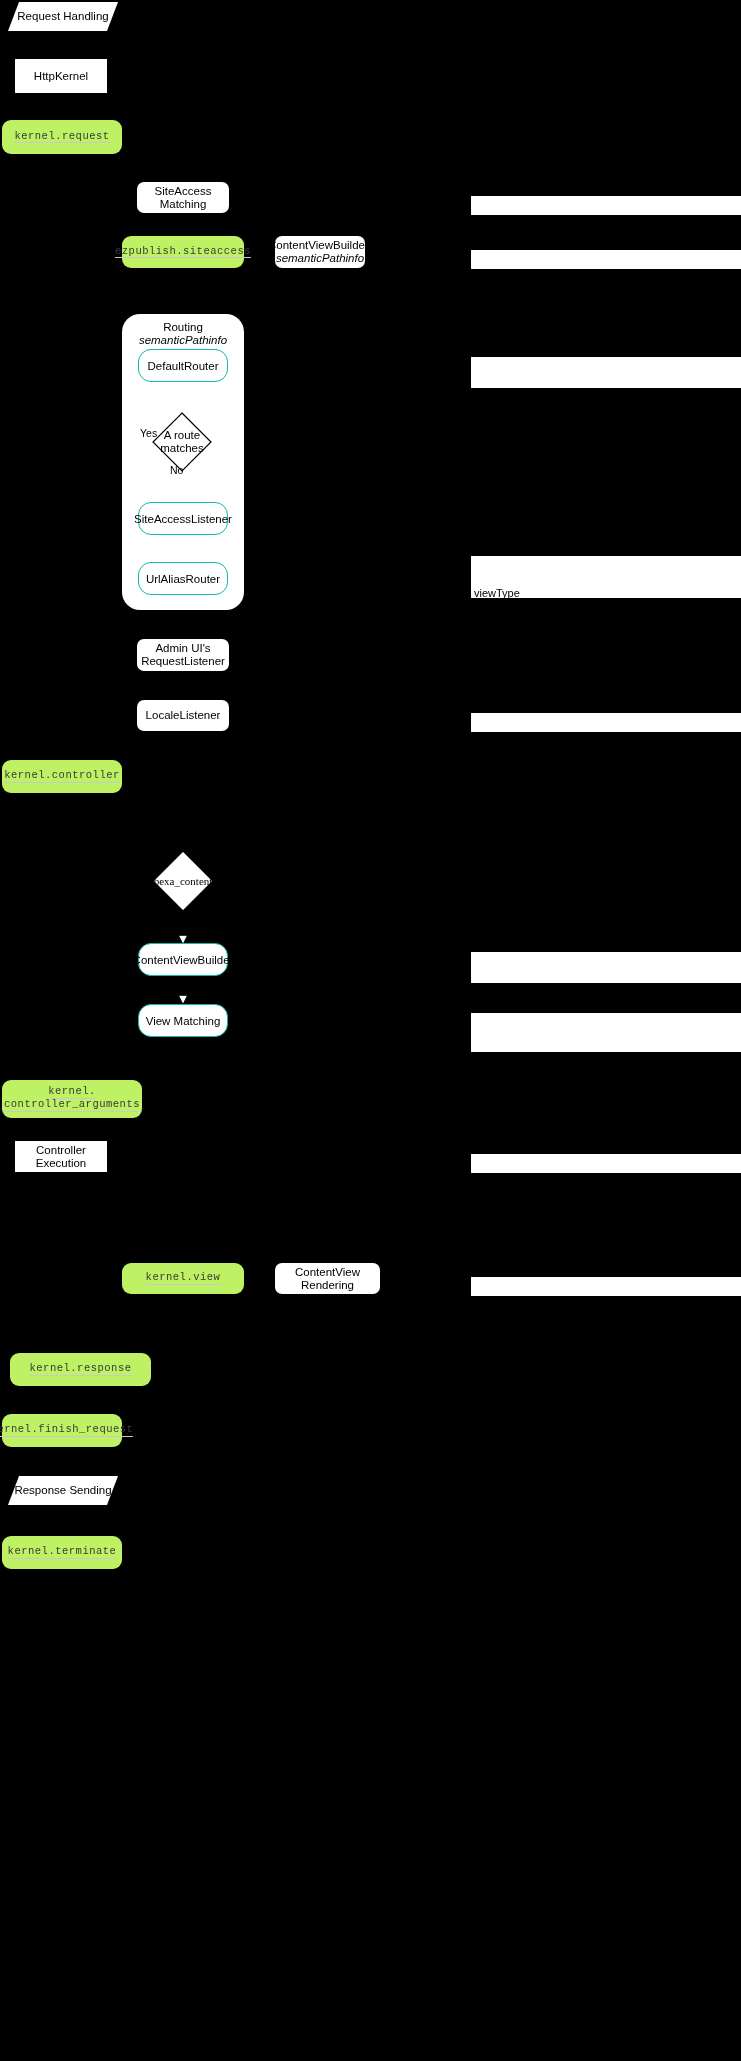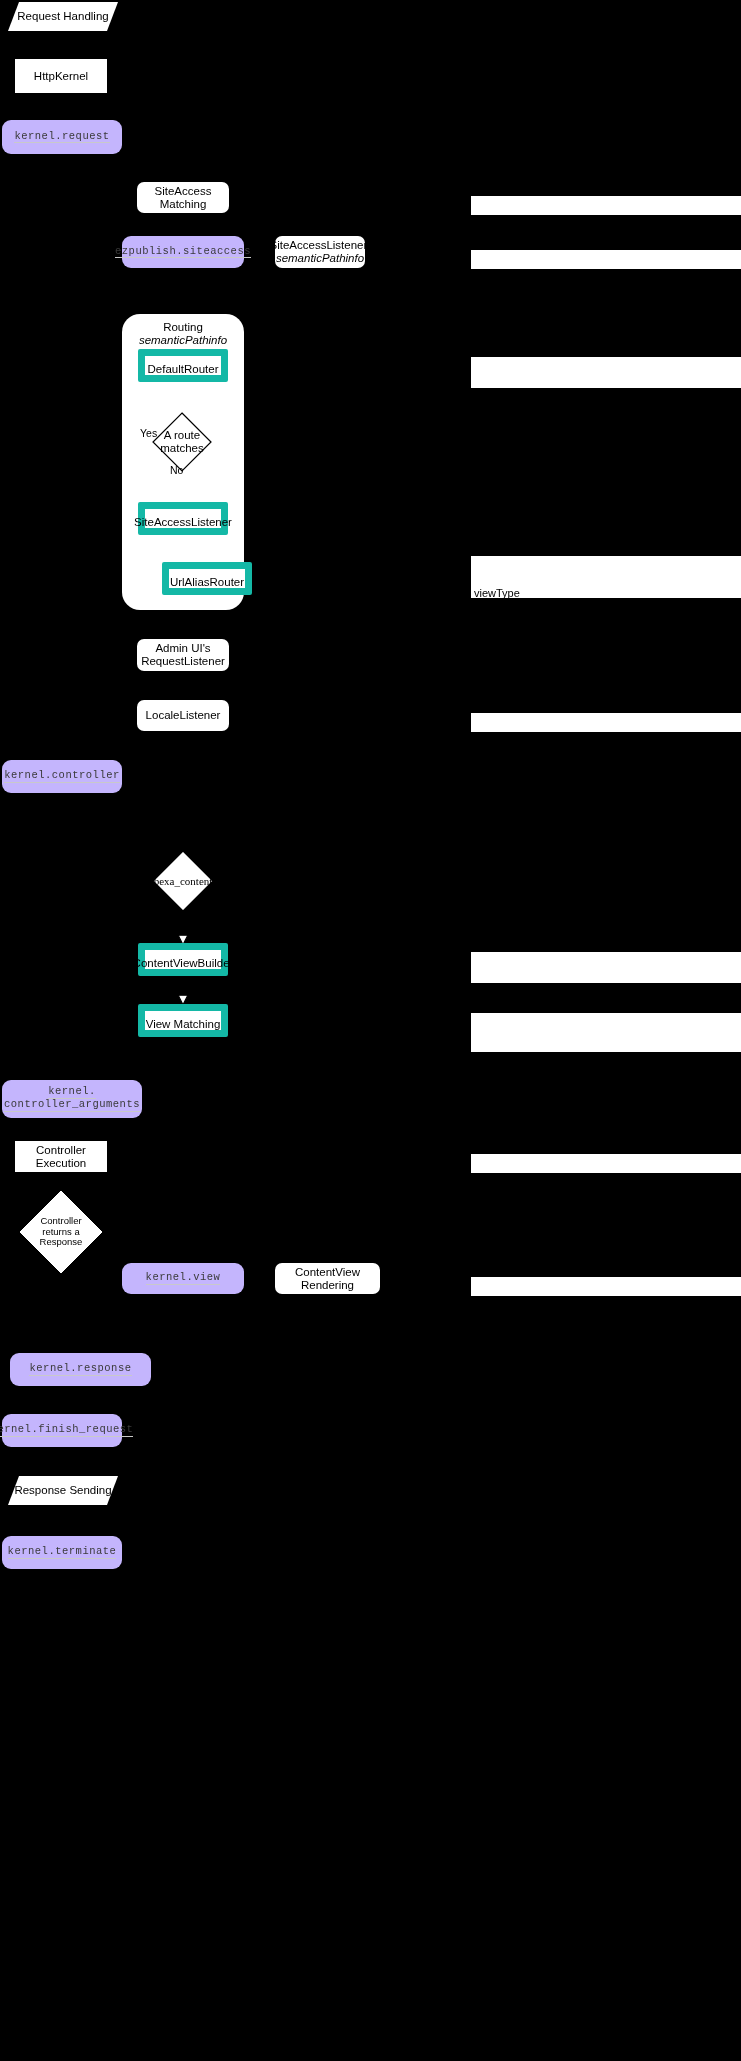--- a/index.html
+++ b/index.html
@@ -39,21 +39,21 @@
 
   
   .sqbox {
     background: #ffffff;
     border-radius: 0;
     font-size: 11.5px;
   }
 
   
   .evbox {
-    background: #c4b5fd;
+    background: #bef264;
     border-radius: 9px;
     font-family: "Liberation Mono", "DejaVu Sans Mono", monospace;
     font-size: 10.5px;
     color: #3a3a3a;
     letter-spacing: 0.5px;
   }
   .evbox .ul {
     border-bottom: 1px solid #c9c9c9;
   }
 
@@ -79,24 +79,24 @@
     font-size: 11.5px;
     color: #000;
     line-height: 1.15;
   }
 
   
   .inbox {
     position: absolute;
     box-sizing: border-box;
     background: #ffffff;
-    border: 7px solid #14b8a6;
-    border-radius: 2px;
+    border: 1px solid #14b8a6;
+    border-radius: 13px;
     display: flex;
-    align-items: flex-end;
+    align-items: center;
     justify-content: center;
     font-size: 11.5px;
     color: #000;
     text-align: center;
   }
 
   
   .varbox {
     position: absolute;
     background: #ffffff;
@@ -194,21 +194,21 @@
 
   <div class="node sqbox" style="left:15px; top:59px; width:92px; height:34px;">
     <span>HttpKernel</span>
   </div>
 
   <div class="node rbox" style="left:137px; top:182px; width:92px; height:31px;">
     <span>SiteAccess Matching</span>
   </div>
 
   <div class="node rbox" style="left:275px; top:236px; width:90px; height:32px; flex-direction:column;">
-    <span>SiteAccessListener:</span>
+    <span>ContentViewBuilder:</span>
     <span class="italic">semanticPathinfo</span>
   </div>
 
   <div class="node rbox" style="left:137px; top:639px; width:92px; height:32px; flex-direction:column;">
     <span>Admin UI's</span>
     <span>RequestListener</span>
   </div>
 
   <div class="node rbox" style="left:137px; top:700px; width:92px; height:31px;">
     <span>LocaleListener</span>
@@ -277,21 +277,21 @@
       </span>
     </div>
   </div>
   <div class="edge-label" style="left:140px; top:427px;">Yes</div>
   <div class="edge-label" style="left:170px; top:464px;">No</div>
 
   <div class="inbox" style="left:138px; top:502px; width:90px; height:33px;">
     <span>SiteAccessListener</span>
   </div>
 
-  <div class="inbox" style="left:138px; top:562px; width:90px; height:33px;margin-left:24px;">
+  <div class="inbox" style="left:138px; top:562px; width:90px; height:33px;">
     <span>UrlAliasRouter</span>
   </div>
 
 
   <div class="diamond-wrap" style="left:152px; top:850px; width:62px; height:62px;">
     <svg class="diamond-shape" width="62" height="62">
       <polygon points="31,1 61,31 31,61 1,31" fill="#ffffff" stroke="#000000" stroke-width="1.2"></polygon>
     </svg>
     <div class="diamond-label" style="font-family:'Liberation Serif', serif; font-size:11px;">ibexa_content:</div>
   </div>
@@ -299,32 +299,20 @@
   <div class="edge-label" style="left:166px; top:906px;">Yes</div>
 
   <div class="inbox" style="left:138px; top:943px; width:90px; height:33px;">
     <span>ContentViewBuilder</span>
   </div>
 
   <div class="inbox" style="left:138px; top:1004px; width:90px; height:33px;">
     <span>View Matching</span>
   </div>
 
-  <div class="diamond-wrap" style="left:20px; top:1191px; width:82px; height:82px;">
-    <svg class="diamond-shape" width="82" height="82">
-      <polygon points="41,0 82,41 41,82 0,41" fill="#ffffff" stroke="#ffffff" stroke-width="1"></polygon>
-    </svg>
-    <div class="diamond-label" style="font-size:9.5px;">
-      <span>
-        <span>Controller</span><br>
-        <span>returns a</span><br>
-        <span>Response</span>
-      </span>
-    </div>
-  </div>
 
   <div class="varbox" style="left:471px; top:196px; width:280px; height:19px;">
     <div>siteaccess</div>
   </div>
 
   <div class="varbox" style="left:471px; top:250px; width:280px; height:19px;">
     <div>semanticPathinfo</div>
   </div>
 
   <div class="varbox" style="left:471px; top:357px; width:280px; height:31px;">

